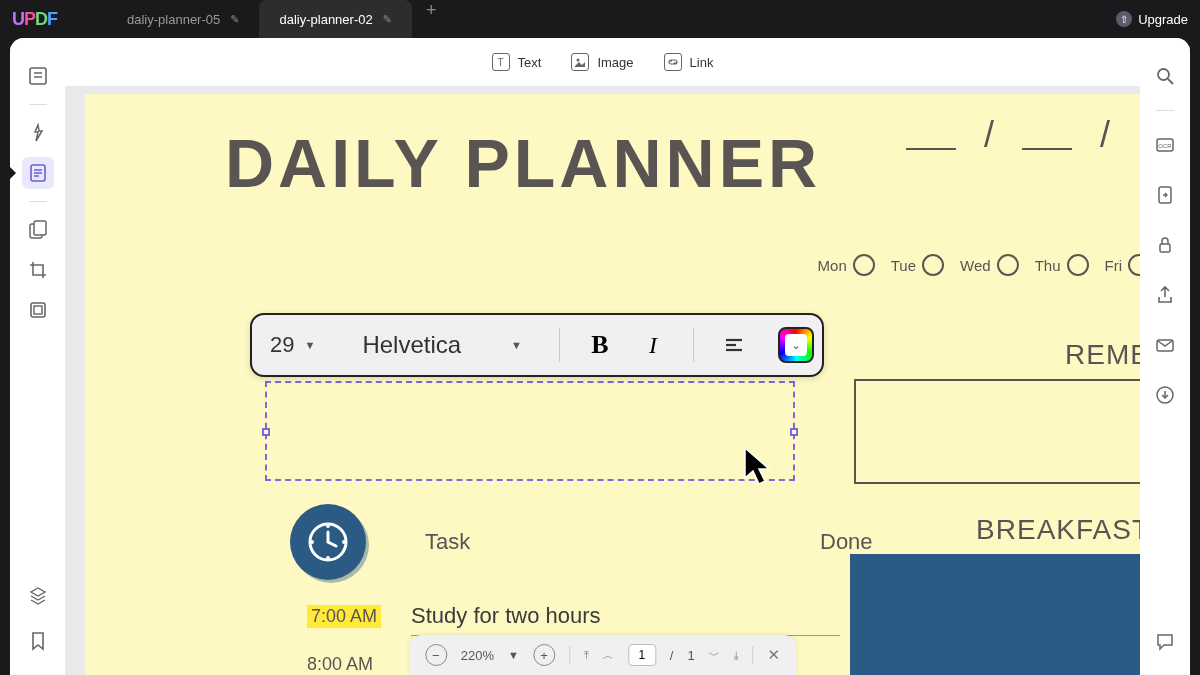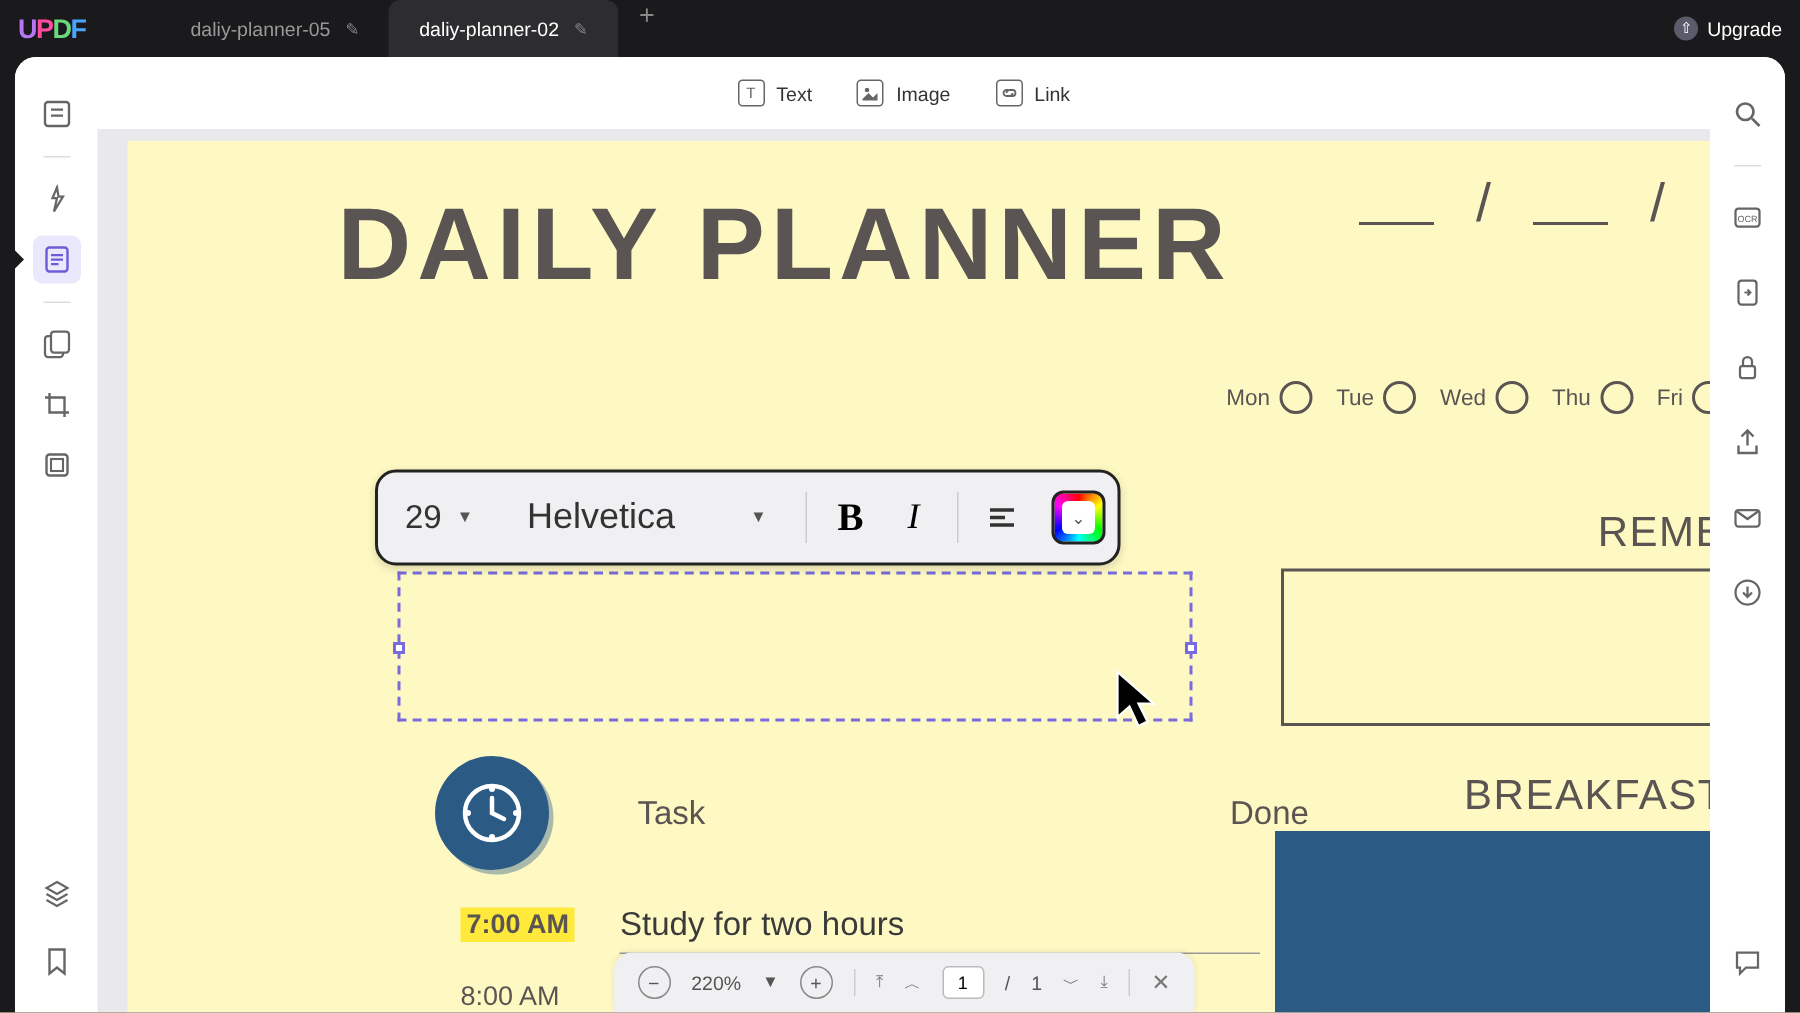--- a/index.html
+++ b/index.html
@@ -64,41 +64,41 @@
 .breakfast-box { position: absolute; right: -10px; top: 460px; width: 300px; height: 200px; background: #2b5a85; }
 
 
 .edit-selection { position: absolute; left: 200px; top: 295px; width: 530px; height: 100px; border: 2px dashed #7a6bdc; }
 .edit-handle { width: 8px; height: 8px; background: #fff; border: 2px solid #7a6bdc; position: absolute; }
 .edit-box { position: absolute; left: 215px; top: 295px; width: 580px; height: 85px; background: #2b5a85; display: flex; align-items: center; padding-left: 14px; }
 .edit-text-sel { background: #3f6fa1; color: #bcd3e7; font-size: 58px; font-weight: 500; padding: 0 4px; }
 .edit-pencil { position: absolute; right: 14px; top: 18px; color: #fff; }
 
 
-.font-toolbar { position: absolute; left: 185px; top: 227px; background: #f0f0f2; border: 2px solid #222; border-radius: 14px; height: 64px; display: flex; align-items: center; padding: 0 8px 0 18px; gap: 0; box-shadow: 0 2px 6px rgba(0,0,0,.15); }
+.font-toolbar { position: absolute; left: 185px; top: 227px; background: #f0f0f2; border: 2px solid #222; border-radius: 14px; height: 64px; display: flex; align-items: center; padding: 0 8px 0 18px; gap: 11px; box-shadow: 0 2px 6px rgba(0,0,0,.15); }
 .ft-size { display: flex; align-items: center; gap: 10px; font-size: 22px; color: #333; padding-right: 18px; }
 .ft-font { display: flex; align-items: center; gap: 50px; font-size: 24px; color: #333; padding: 0 18px; }
 .ft-sep { width: 1px; height: 34px; background: #ccc; margin: 0 8px; }
 .ft-btn { width: 42px; height: 42px; display: flex; align-items: center; justify-content: center; font-size: 26px; cursor: pointer; }
 .ft-bold { font-weight: 800; font-family: Georgia, serif; }
 .ft-italic { font-style: italic; font-family: Georgia, serif; font-size: 24px; }
 .ft-color { width: 36px; height: 36px; border-radius: 8px; border: 2px solid #222; background: conic-gradient(red, yellow, lime, cyan, blue, magenta, red); position: relative; margin-left: 12px; }
 .ft-color-inner { position: absolute; inset: 5px; background: #fff; border-radius: 4px; display:flex; align-items:center; justify-content:center; font-size:11px;}
 .ft-caret { font-size: 11px; color: #555; }
 
 
 .task-header { position: absolute; left: 205px; top: 410px; display: flex; align-items: center; width: 590px; }
 .clock-ico { width: 76px; height: 76px; border-radius: 50%; background: #2b5a85; display: flex; align-items: center; justify-content: center; box-shadow: 3px 3px 0 rgba(43,90,133,.4); }
 .th-task { position: absolute; left: 340px; top: 435px; font-size: 22px; color: #5a5553; }
 .th-done { position: absolute; left: 735px; top: 435px; font-size: 22px; color: #5a5553; }
 
 .task-rows { position: absolute; left: 222px; top: 498px; width: 575px; }
 .task-row { display: flex; align-items: center; height: 48px; }
 .tr-time { width: 110px; font-size: 18px; color: #5a5553; }
-.tr-time.hl { background: #ffe93b; padding: 1px 4px; font-weight: 700; width: auto; margin-right: 30px; }
+.tr-time.hl { background: #ffe93b; padding: 1px 4px; font-weight: 400; width: auto; margin-right: 30px; }
 .tr-task { flex: 1; font-size: 22px; color: #3a3a3a; border-bottom: 1.5px solid #999; padding: 6px 0; margin-right: 20px; }
 .tr-done { width: 22px; height: 22px; background: #2b5a85; }
 
 
 .zoom-bar { position: absolute; left: 50%; transform: translateX(-50%); bottom: 0; height: 40px; background: #f0f0f2; border-radius: 12px 12px 0 0; display: flex; align-items: center; padding: 0 16px; gap: 14px; font-size: 13px; color: #555; box-shadow: 0 -1px 4px rgba(0,0,0,.08); }
 .zb-btn { width: 22px; height: 22px; border: 1.5px solid #888; border-radius: 50%; display: flex; align-items: center; justify-content: center; font-size: 13px; cursor: pointer; }
 .zb-sep { width: 1px; height: 18px; background: #ccc; }
 .zb-page-input { width: 28px; height: 22px; border: 1px solid #bbb; border-radius: 4px; text-align: center; font-size: 12px; }
 .zb-chev { font-size: 11px; color: #777; cursor: pointer; }
 

